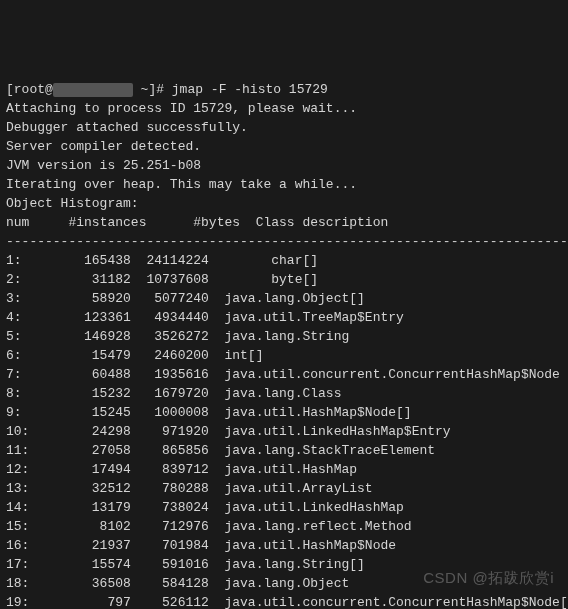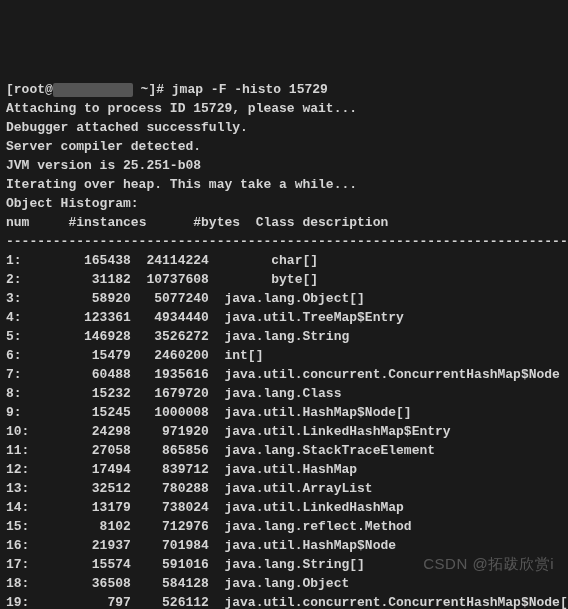--- a/index.html
+++ b/index.html
@@ -15,34 +15,33 @@
       line-height: 19px;
       padding: 4px 6px;
       width: 568px;
       height: 609px;
       overflow: hidden;
       white-space: pre;
       position: relative;
     }
     .line {
       display: block;
-      font-weight: bold;
     }
     .blur {
       display: inline-block;
       background: #555;
       color: transparent;
       border-radius: 2px;
       width: 80px;
       height: 14px;
       vertical-align: middle;
     }
     .watermark {
       position: absolute;
-      bottom: 36px;
+      bottom: 22px;
       right: 14px;
       color: rgba(200,200,200,0.35);
       font-size: 15px;
       font-family: sans-serif;
       letter-spacing: 0.5px;
     }
   </style>
 </head>
 <body>
 

